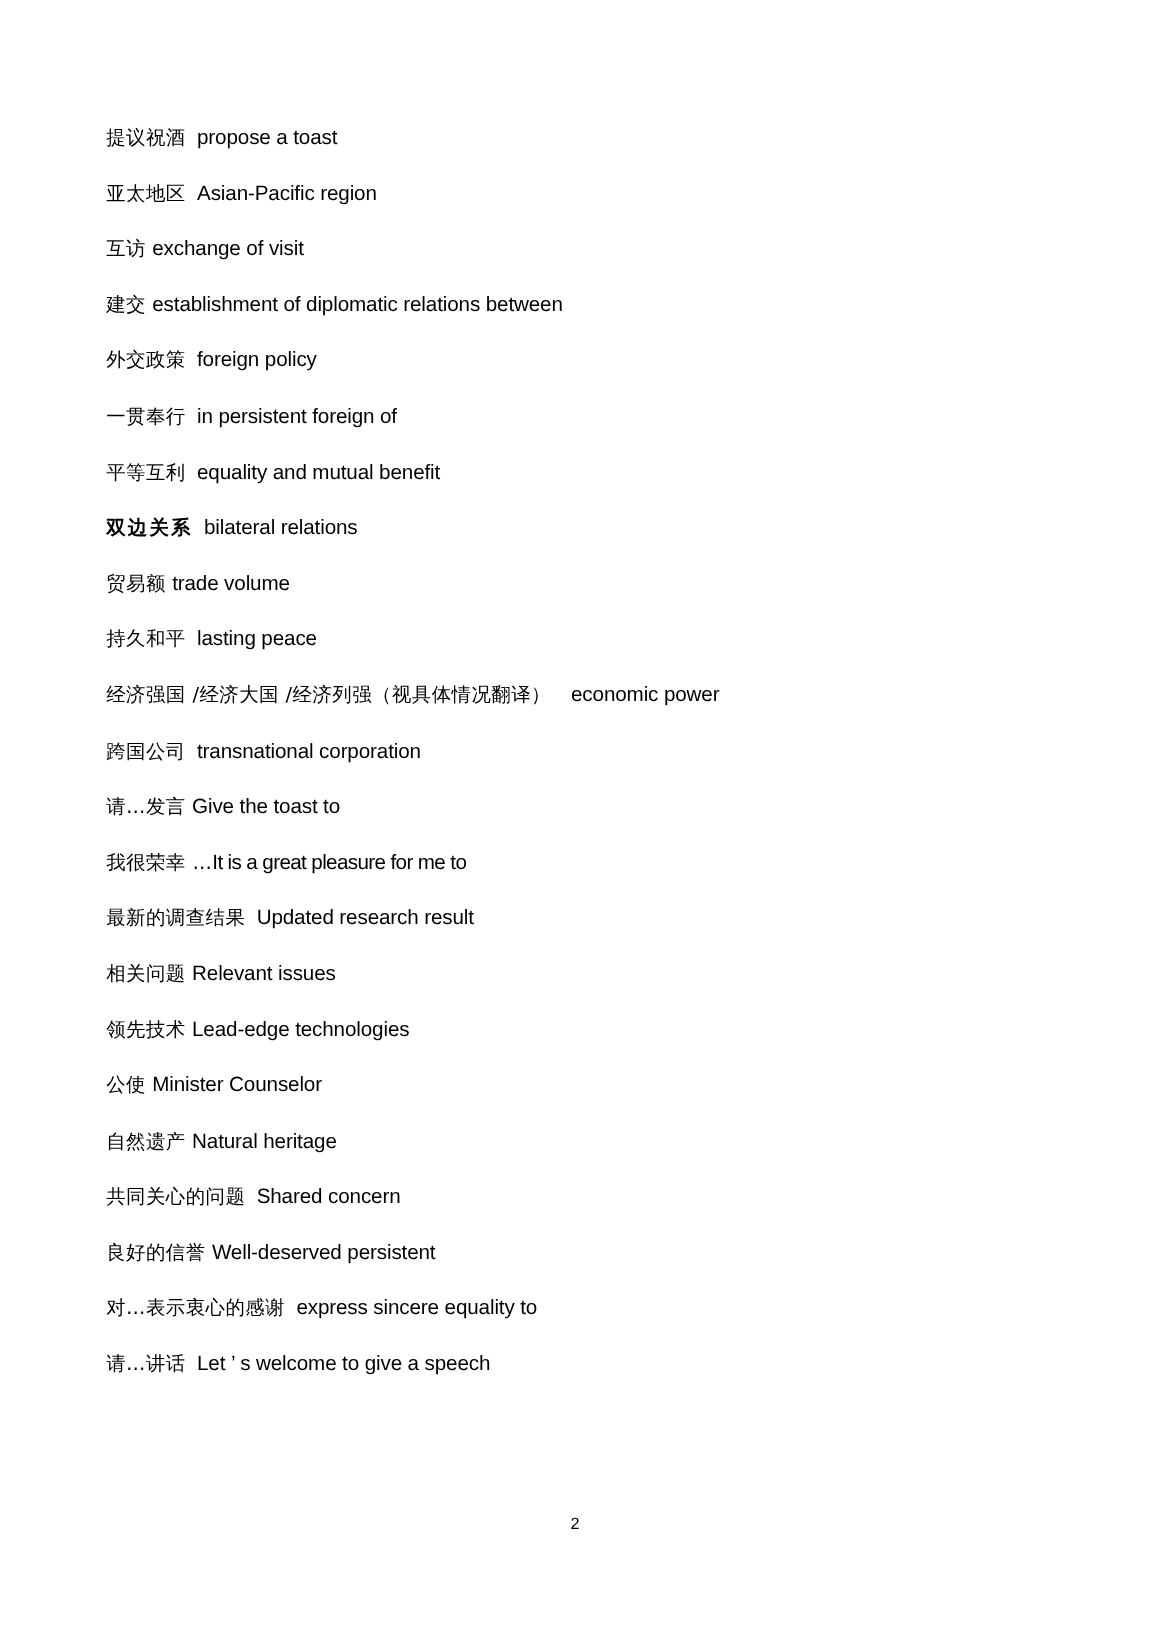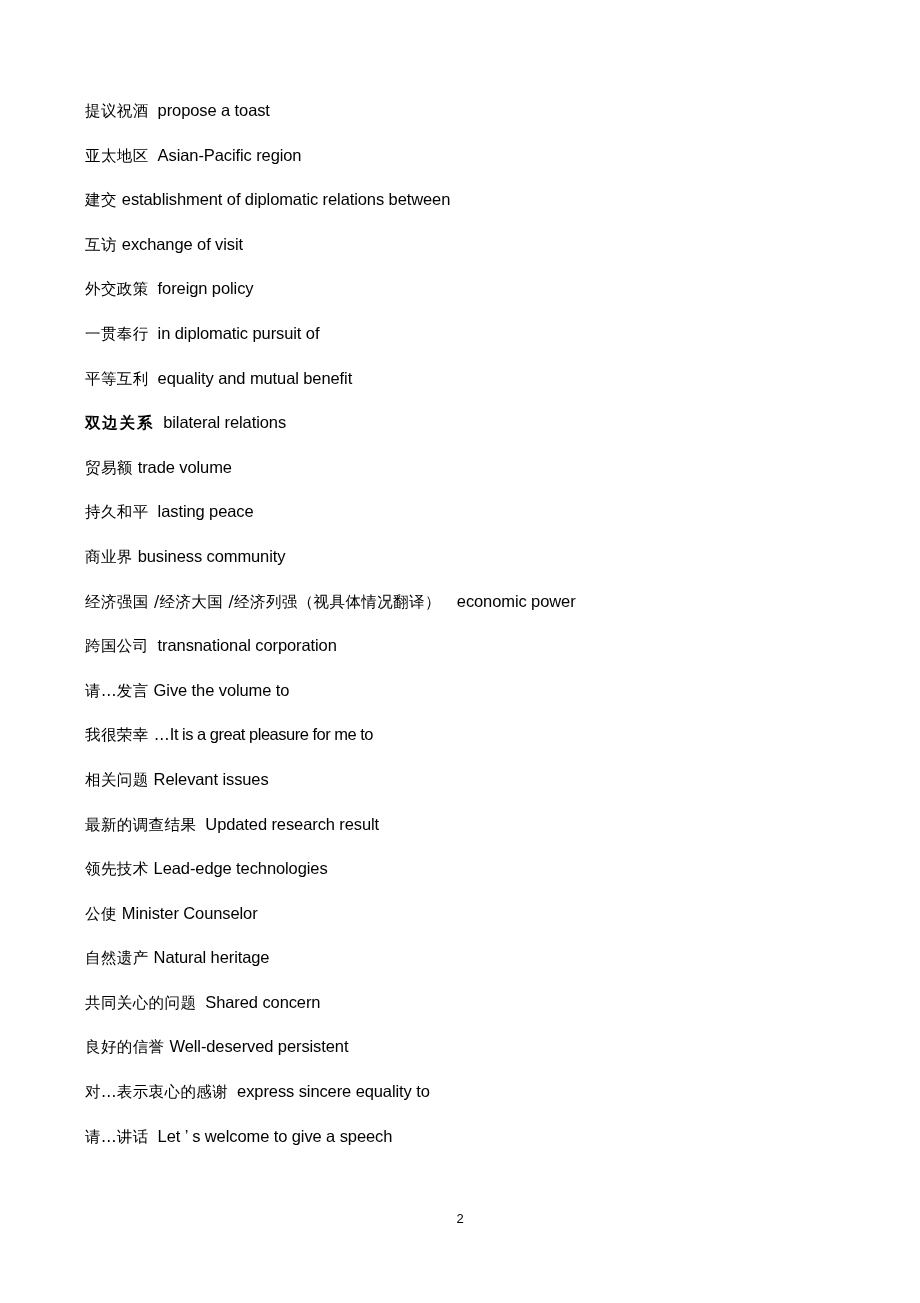--- a/index.html
+++ b/index.html
@@ -59,35 +59,34 @@
   }
 </style>
 </head>
 <body>
 
 <div class="page">
 
   <div class="glossary">
       <div class="entry"><span class="term">提议祝酒</span><span class="gap-md"></span><span class="def">propose a toast</span></div>
       <div class="entry"><span class="term">亚太地区</span><span class="gap-md"></span><span class="def">Asian-Pacific region</span></div>
+      <div class="entry"><span class="term">互访</span><span class="gap-sm"></span><span class="def">exchange of visit</span></div>
       <div class="entry"><span class="term">建交</span><span class="gap-sm"></span><span class="def">establishment of diplomatic relations between</span></div>
-      <div class="entry"><span class="term">互访</span><span class="gap-sm"></span><span class="def">exchange of visit</span></div>
       <div class="entry"><span class="term">外交政策</span><span class="gap-md"></span><span class="def">foreign policy</span></div>
-      <div class="entry"><span class="term">一贯奉行</span><span class="gap-md"></span><span class="def">in diplomatic pursuit of</span></div>
+      <div class="entry"><span class="term">一贯奉行</span><span class="gap-md"></span><span class="def">in persistent foreign of</span></div>
       <div class="entry"><span class="term">平等互利</span><span class="gap-md"></span><span class="def">equality and mutual benefit</span></div>
       <div class="entry entry-wide"><span class="term">双边关系</span><span class="gap-md"></span><span class="def">bilateral relations</span></div>
       <div class="entry"><span class="term">贸易额</span><span class="gap-sm"></span><span class="def">trade volume</span></div>
       <div class="entry"><span class="term">持久和平</span><span class="gap-md"></span><span class="def">lasting peace</span></div>
-      <div class="entry"><span class="term">商业界</span><span class="gap-sm"></span><span class="def">business community</span></div>
       <div class="entry"><span class="term">经济强国 /经济大国 /经济列强（视具体情况翻译）</span><span class="gap-lg"></span><span class="def">economic power</span></div>
       <div class="entry"><span class="term">跨国公司</span><span class="gap-md"></span><span class="def">transnational corporation</span></div>
-      <div class="entry"><span class="term">请…发言</span><span class="gap-sm"></span><span class="def">Give the volume to</span></div>
+      <div class="entry"><span class="term">请…发言</span><span class="gap-sm"></span><span class="def">Give the toast to</span></div>
       <div class="entry"><span class="term">我很荣幸 …</span><span class="def def-tight">It is a great pleasure for me to</span></div>
+      <div class="entry"><span class="term">最新的调查结果</span><span class="gap-md"></span><span class="def">Updated research result</span></div>
       <div class="entry"><span class="term">相关问题</span><span class="gap-sm"></span><span class="def">Relevant issues</span></div>
-      <div class="entry"><span class="term">最新的调查结果</span><span class="gap-md"></span><span class="def">Updated research result</span></div>
       <div class="entry"><span class="term">领先技术</span><span class="gap-sm"></span><span class="def">Lead-edge technologies</span></div>
       <div class="entry"><span class="term">公使</span><span class="gap-sm"></span><span class="def">Minister Counselor</span></div>
       <div class="entry"><span class="term">自然遗产</span><span class="gap-sm"></span><span class="def">Natural heritage</span></div>
       <div class="entry"><span class="term">共同关心的问题</span><span class="gap-md"></span><span class="def">Shared concern</span></div>
       <div class="entry"><span class="term">良好的信誉</span><span class="gap-sm"></span><span class="def">Well-deserved persistent</span></div>
       <div class="entry"><span class="term">对…表示衷心的感谢</span><span class="gap-md"></span><span class="def">express sincere equality to</span></div>
       <div class="entry"><span class="term">请…讲话</span><span class="gap-md"></span><span class="def">Let ’ s welcome to give a speech</span></div>
     </div>
 
   <div class="page-number">2</div>

